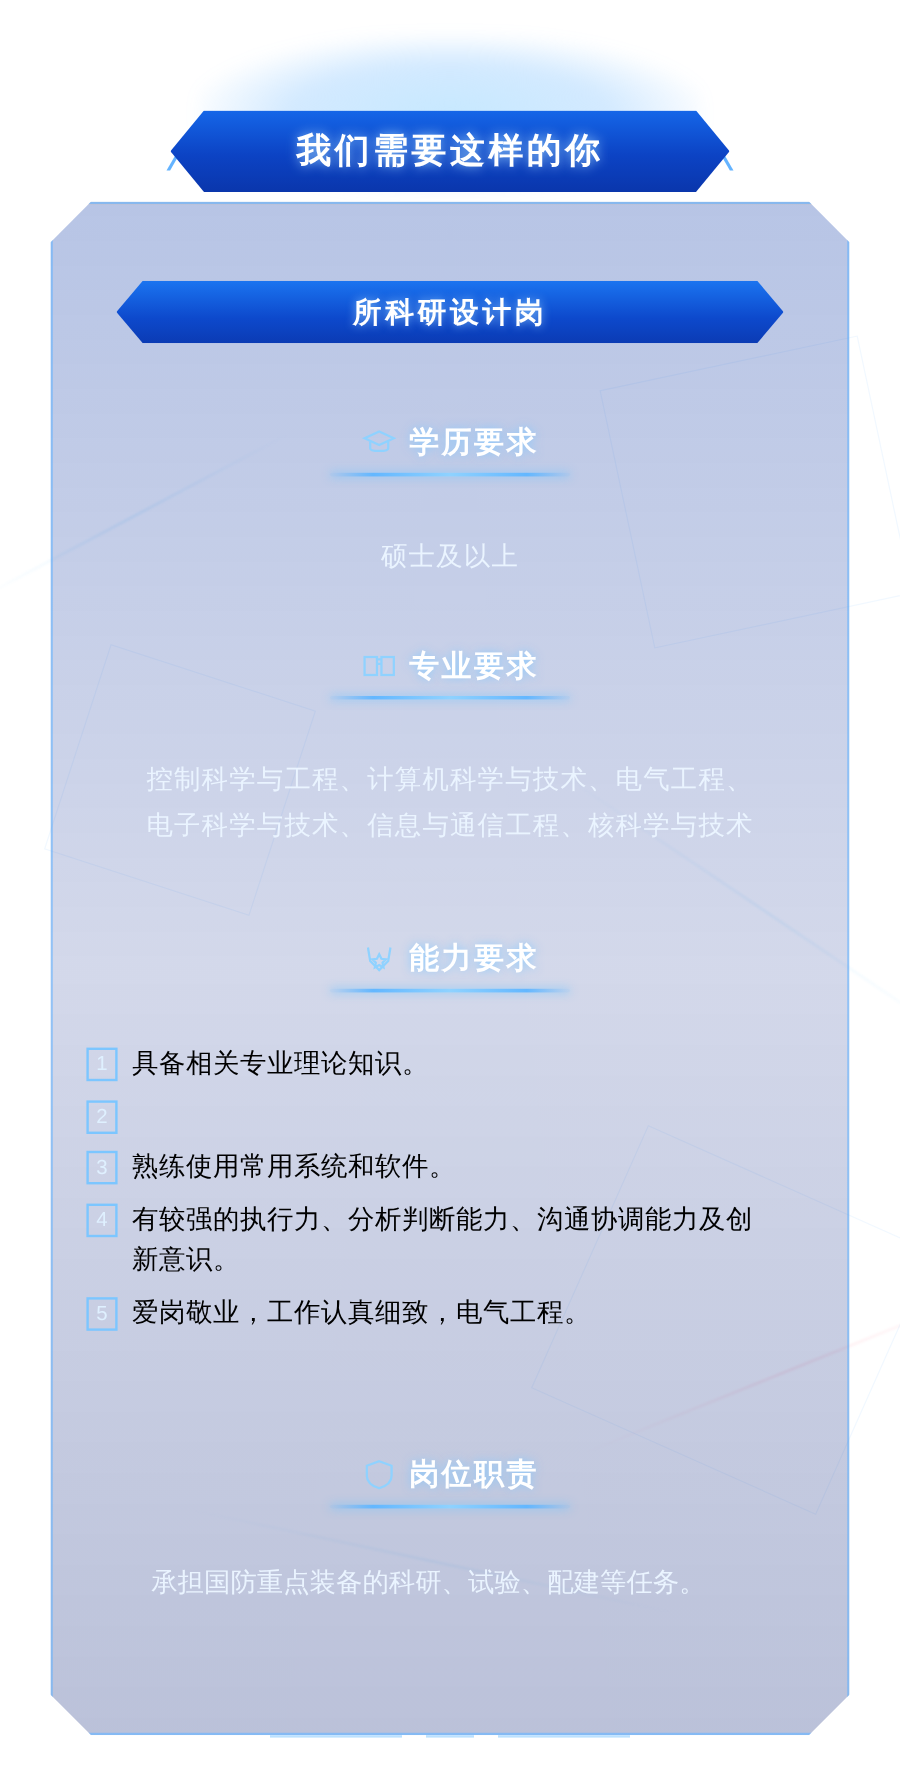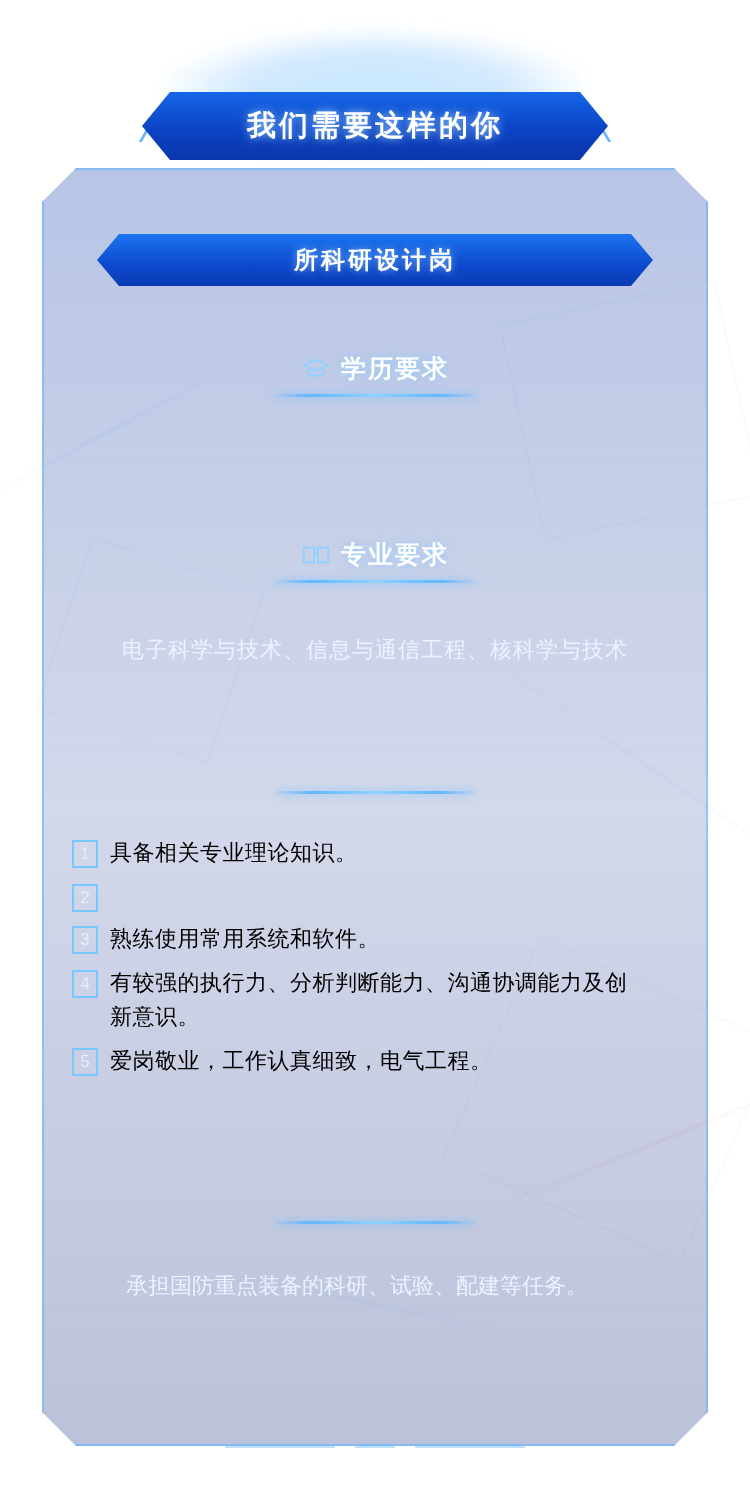--- a/index.html
+++ b/index.html
@@ -183,40 +183,51 @@
   <div class="sec-head">
     <span class="icon">
       <svg viewBox="0 0 32 32" width="30" height="30" fill="none" stroke="#8fd2ff" stroke-width="2">
         <path d="M16 6 L29 12 L16 18 L3 12 Z"></path>
         <path d="M8 15 v6 c0 3 16 3 16 0 v-6"></path>
       </svg>
     </span>
     <span class="label">学历要求</span>
   </div>
   <div class="sec-underline"></div>
+  <div class="body-text" style="margin-top:48px;">硕士及以上</div>
 </div>
 
 <div class="section" style="top:538px;">
   <div class="sec-head">
     <span class="icon">
       <svg viewBox="0 0 32 32" width="30" height="30" fill="none" stroke="#8fd2ff" stroke-width="2">
         <rect x="3" y="8" width="11" height="16"></rect>
         <rect x="18" y="8" width="11" height="16"></rect>
         <path d="M14 10 h4 M14 14 h4"></path>
       </svg>
     </span>
     <span class="label">专业要求</span>
   </div>
   <div class="sec-underline"></div>
   <div style="margin-top:48px;">
+    <div class="body-text wide">控制科学与工程、计算机科学与技术、电气工程、</div>
     <div class="body-text wide">电子科学与技术、信息与通信工程、核科学与技术</div>
   </div>
 </div>
 
 <div class="section" style="top:782px;">
+  <div class="sec-head">
+    <span class="icon">
+      <svg viewBox="0 0 32 32" width="30" height="30" fill="none" stroke="#8fd2ff" stroke-width="2">
+        <path d="M6 6 l2 12 8 8 8-8 2-12"></path>
+        <path d="M16 12 l2 4 4 .5-3 3 .8 4.2-3.8-2.1-3.8 2.1.8-4.2-3-3 4-.5z"></path>
+      </svg>
+    </span>
+    <span class="label">能力要求</span>
+  </div>
   <div class="sec-underline"></div>
 
   <div class="abilities" style="margin-top:42px;">
     <div class="ab-item">
       <span class="ab-num">1</span>
       <span class="ab-txt">具备相关专业理论知识。</span>
     </div>
     <div class="ab-item">
       <span class="ab-num">2</span>
     </div>
@@ -229,20 +240,28 @@
       <span class="ab-txt" style="display:block;max-width:520px;">有较强的执行力、分析判断能力、沟通协调能力及创新意识。</span>
     </div>
     <div class="ab-item">
       <span class="ab-num">5</span>
       <span class="ab-txt">爱岗敬业，工作认真细致，电气工程。</span>
     </div>
   </div>
 </div>
 
 <div class="section" style="top:1212px;">
+  <div class="sec-head">
+    <span class="icon">
+      <svg viewBox="0 0 32 32" width="30" height="30" fill="none" stroke="#8fd2ff" stroke-width="2">
+        <path d="M16 4 L27 8 v9c0 6-5 9-11 11-6-2-11-5-11-11V8z"></path>
+      </svg>
+    </span>
+    <span class="label">岗位职责</span>
+  </div>
   <div class="sec-underline"></div>
   <div class="duty-text" style="margin-top:44px;padding-left:16px;">承担国防重点装备的科研、试验、配建等任务。</div>
 </div>
 
 <div class="bottom-deco">
   <span style="left:0;   width:110px;"></span>
   <span style="left:130px; width:40px;"></span>
   <span style="left:190px; width:110px;"></span>
 </div>
 

